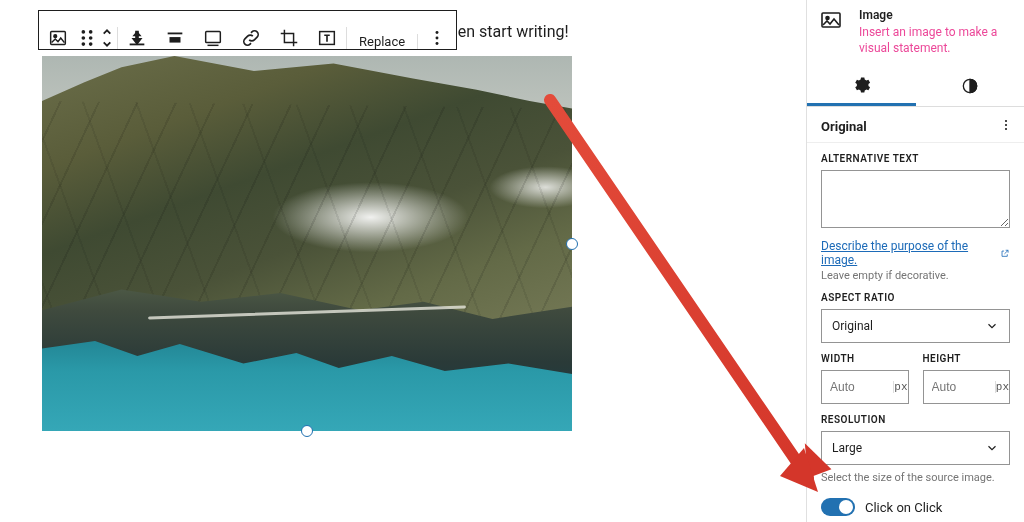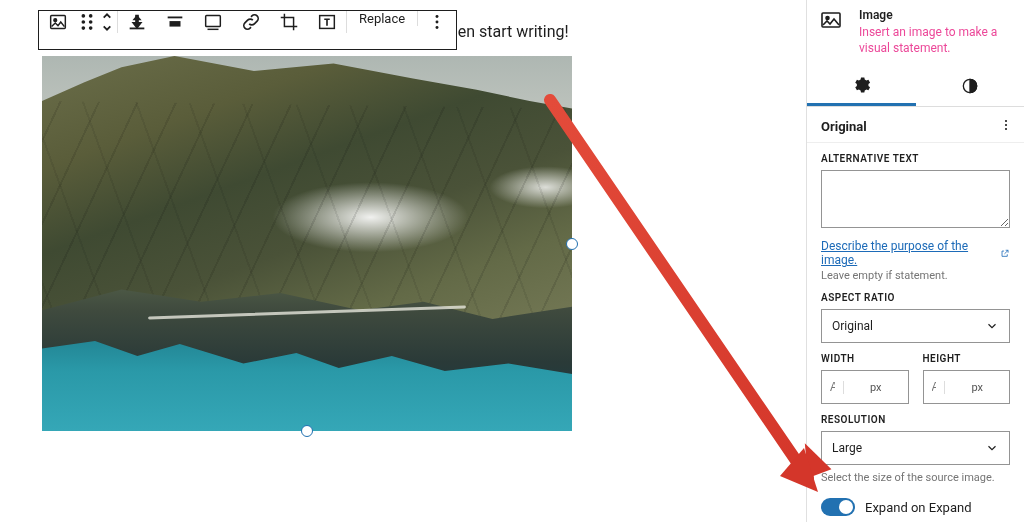--- a/index.html
+++ b/index.html
@@ -3,21 +3,21 @@
   <meta charset="utf-8">
   <style>
     * { margin: 0; padding: 0; box-sizing: border-box; }
     body { font-family: -apple-system, BlinkMacSystemFont, "Segoe UI", Roboto, sans-serif; font-size: 13px; color: #1e1e1e; width: 1024px; height: 522px; overflow: hidden; position: relative; background: #fff; }
 
     
     .editor { position: absolute; left: 0; top: 0; width: 800px; height: 522px; }
     .placeholder-text { position: absolute; top: 22px; left: 415px; color: #1e1e1e; font-size: 16px; white-space: nowrap; }
 
     
-    .toolbar { position: absolute; top: 10px; left: 38px; height: 40px; display: flex; align-items: flex-start; background: #fff; border: 1px solid #1e1e1e; }
+    .toolbar { position: absolute; top: 10px; left: 38px; height: 40px; display: flex; align-items: flex-end; background: #fff; border: 1px solid #1e1e1e; }
     .toolbar-group { display: flex; align-items: center; border-right: 1px solid #ddd; }
     .toolbar-group:last-child { border-right: none; }
     .toolbar-btn { display: flex; align-items: center; justify-content: center; width: 38px; height: 100%; cursor: pointer; }
     .toolbar-btn svg { width: 22px; height: 22px; }
     .drag { width: 20px; }
     .replace-btn { padding: 0 12px; font-size: 13px; cursor: pointer; display: flex; align-items: center; }
 
     
     .img-wrap { position: absolute; top: 56px; left: 42px; width: 530px; height: 375px; }
     .img-canvas { width: 100%; height: 100%; position: relative; overflow: hidden; }
@@ -69,21 +69,21 @@
     .sec-label { font-size: 10px; letter-spacing: 0.5px; color: #1e1e1e; font-weight: 600; text-transform: uppercase; margin-bottom: 6px; }
     textarea.alt { width: 100%; height: 58px; border: 1px solid #949494; resize: vertical; padding: 6px; font-family: inherit; font-size: 12px; }
     .link { color: #1d6bb8; text-decoration: underline; font-size: 12px; cursor: pointer; display: inline-flex; align-items: center; gap: 15px; margin-top: 8px; }
     .hint { color: #757575; font-size: 11px; margin-top: 2px; }
 
     .select { width: 100%; height: 34px; border: 1px solid #949494; background: #fff; display: flex; align-items: center; justify-content: space-between; padding: 0 10px; font-size: 12px; cursor: pointer; }
     .dimrow { display: flex; gap: 14px; }
     .dimcol { flex: 1; }
     .unitbox { height: 34px; border: 1px solid #949494; display: flex; align-items: center; justify-content: flex-end; }
     .unitbox input { border: none; width: 100%; padding: 0 8px; font-size: 12px; outline: none; color: #888; }
-    .unitbox .unit { padding: 0 26px; border-left: 1px solid #ddd; color: #555; font-size: 11px; }
+    .unitbox .unit { padding: 0 0; border-left: 1px solid #ddd; color: #555; font-size: 11px; font-family: Liberation Mono, monospace; }
 
     .toggle-row { display: flex; align-items: center; gap: 10px; padding: 14px 14px 10px; }
     .toggle { width: 34px; height: 18px; border-radius: 10px; background: #2271b1; position: relative; cursor: pointer; }
     .toggle-knob { position: absolute; right: 2px; top: 2px; width: 14px; height: 14px; border-radius: 50%; background: #fff; }
 
     
     .arrow { position: absolute; top: 80px; left: 520px; pointer-events: none; }
   </style>
 </head>
 <body>
@@ -231,21 +231,21 @@
     <div class="sec-label">ALTERNATIVE TEXT</div>
     <textarea class="alt" style=""></textarea>
     <a class="link">
       <span>Describe the purpose of the image.</span>
       <svg width="11" height="11" viewBox="0 0 24 24" fill="none" stroke="#1d6bb8" stroke-width="2">
           <path d="M14 4h6v6"></path>
           <path d="M20 4l-9 9"></path>
           <path d="M18 14v5H5V6h5"></path>
         </svg>
     </a>
-    <div class="hint">Leave empty if statement.</div>
+    <div class="hint">Leave empty if decorative.</div>
   </div>
 
   <div class="section">
     <div class="sec-label">ASPECT RATIO</div>
     <div class="select">
       <span>Original</span>
       <svg width="14" height="14" viewBox="0 0 24 24" fill="none" stroke="#1e1e1e" stroke-width="2">
           <path d="M6 9l6 6 6-6"></path>
         </svg>
     </div>
@@ -278,21 +278,21 @@
           <path d="M6 9l6 6 6-6"></path>
         </svg>
     </div>
     <div class="hint" style="margin-top:6px">Select the size of the source image.</div>
   </div>
 
   <div class="toggle-row">
     <div class="toggle">
       <div class="toggle-knob"></div>
     </div>
-    <span>Expand on Expand</span>
+    <span>Click on Click</span>
   </div>
 </div>
 
 <svg class="arrow" width="320" height="440" viewBox="0 0 320 440">
   <defs>
     <linearGradient id="ag" x1="0" y1="0" x2="1" y2="1">
       <stop offset="0" stop-color="#e34b3a"></stop>
         <stop offset="1" stop-color="#d4362a"></stop>
     </linearGradient>
   </defs>

